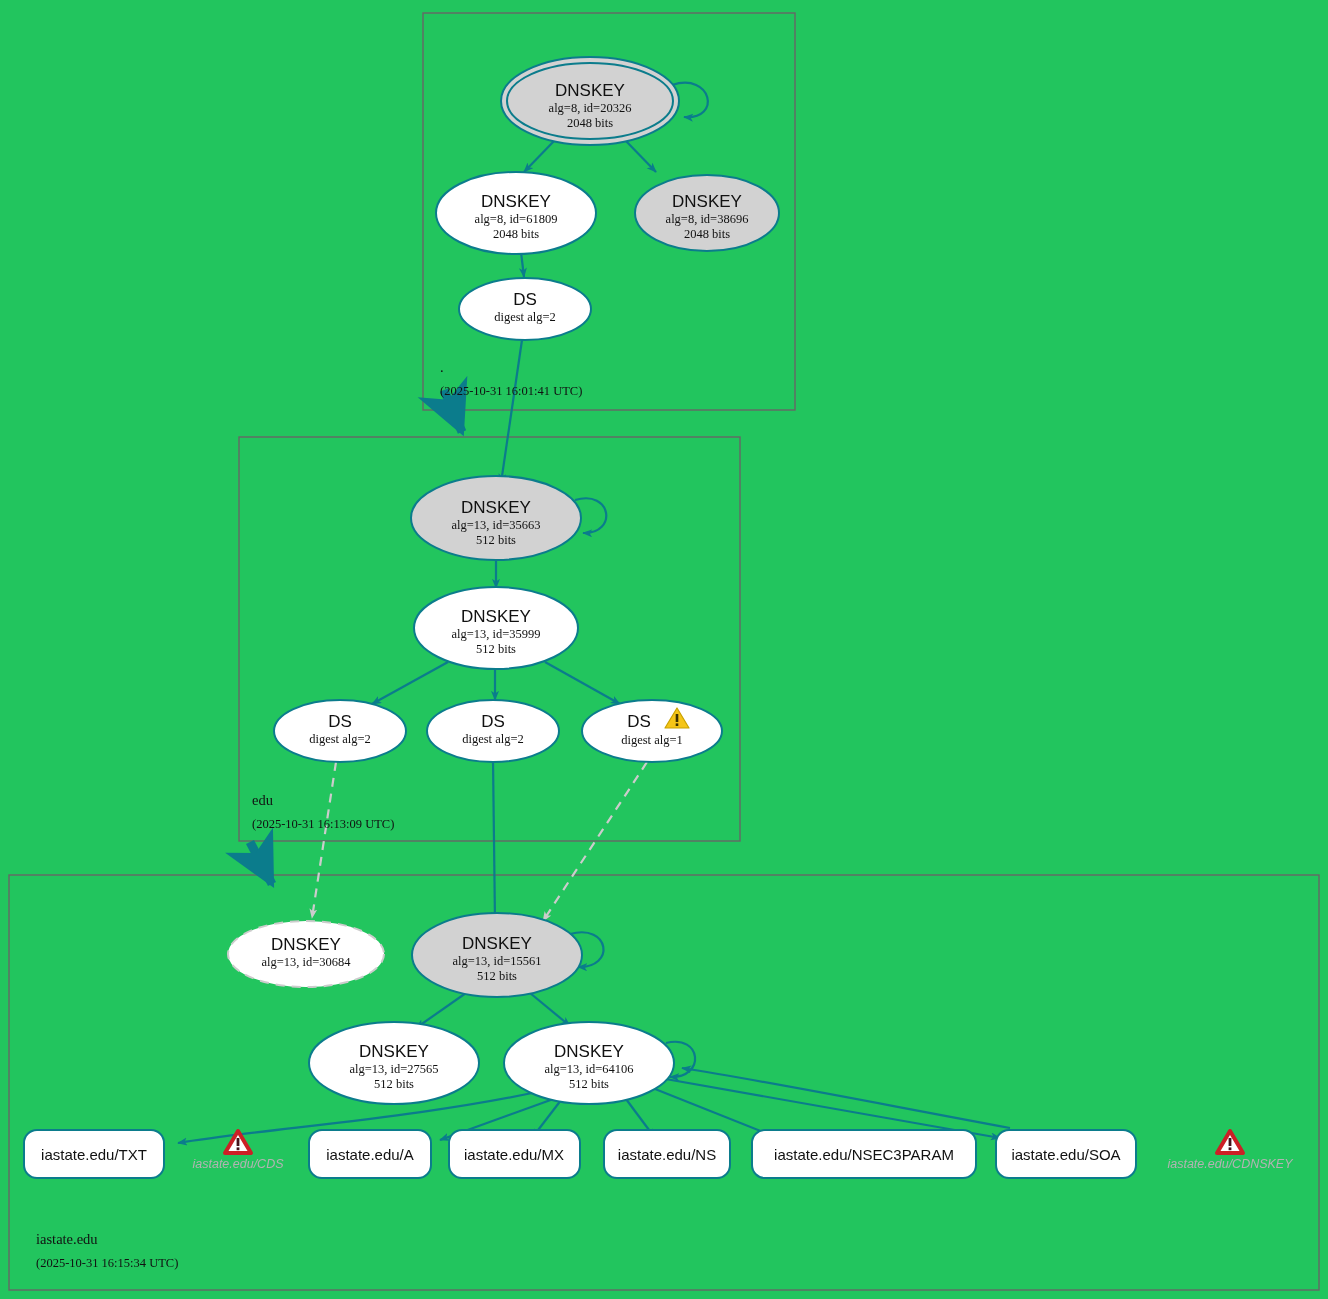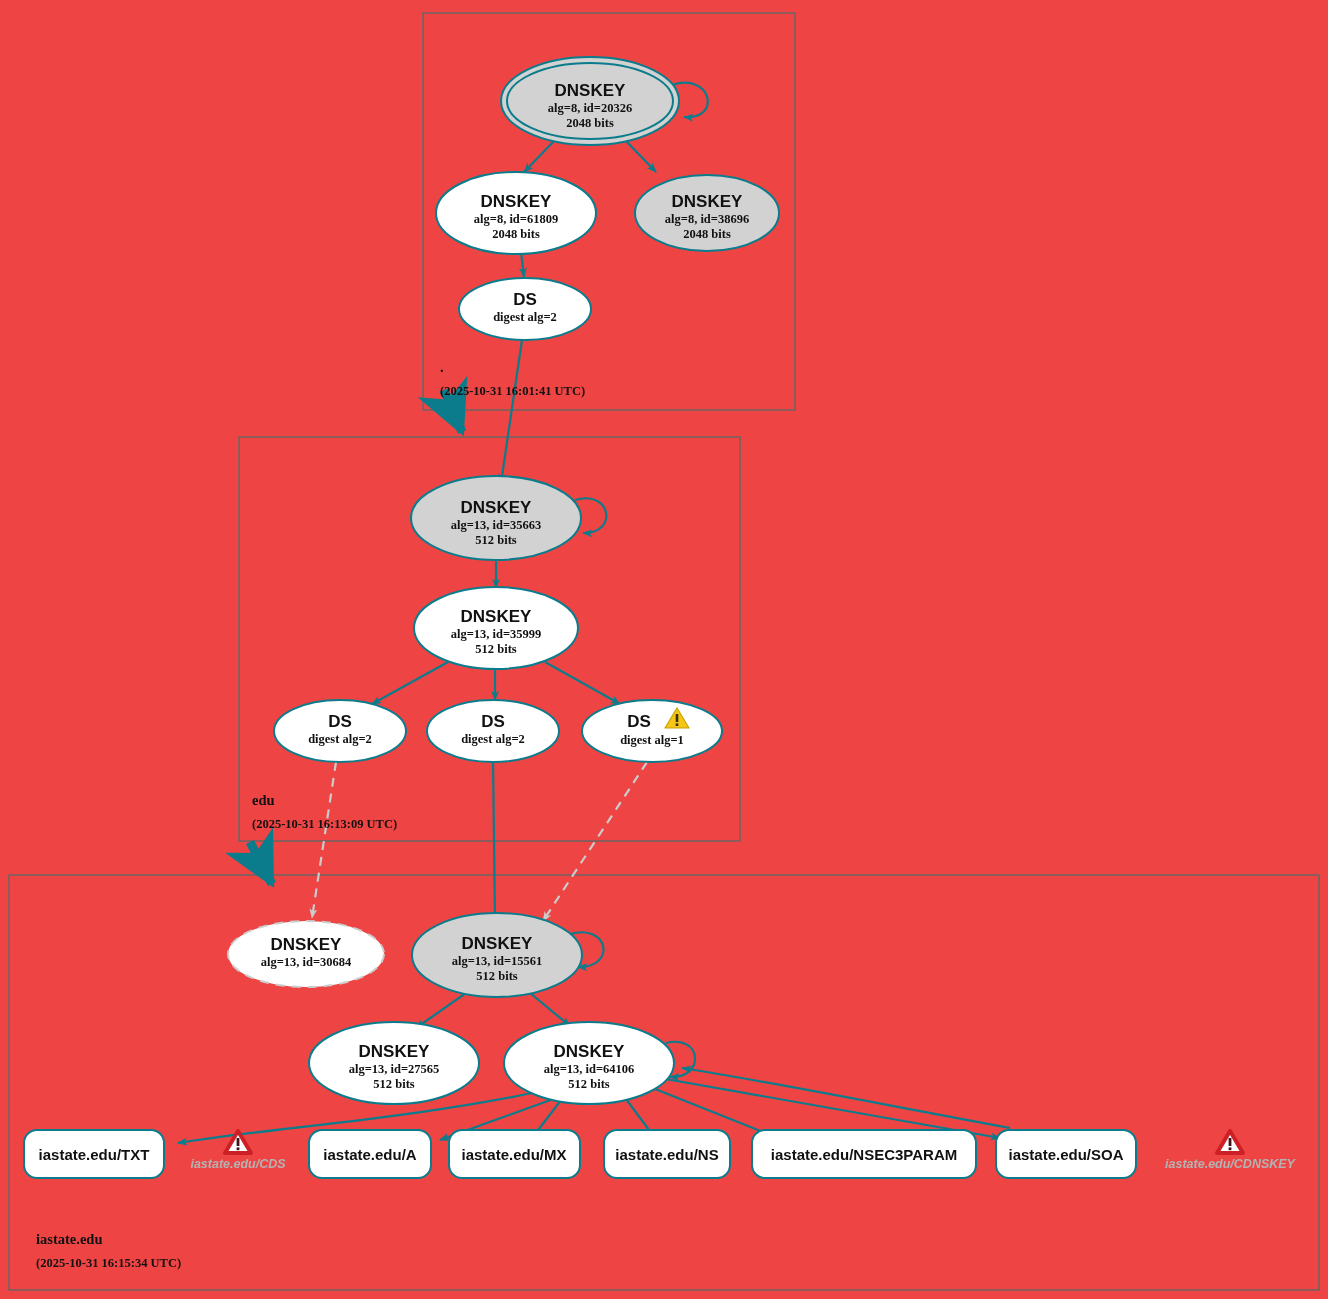--- a/index.html
+++ b/index.html
@@ -1,17 +1,17 @@
 <!DOCTYPE html>
 <html><head>
 <meta charset="utf-8">
 <style>
   html,body{margin:0;padding:0;background:#ffffff;}
-  #stage{position:relative;width:1328px;height:1299px;background:#ef4444;
-         font-family:"Liberation Sans",sans-serif;font-weight:bold;}
+  #stage{position:relative;width:1328px;height:1299px;background:#22c55e;
+         font-family:"Liberation Sans",sans-serif;}
   svg{display:block;}
   .zone-box{fill:none;stroke:#666666;stroke-width:1.4;}
   .node-ell{fill:#ffffff;stroke:#0b7c8c;stroke-width:2;}
   .node-ell.shaded{fill:#d2d2d2;}
   .node-ell.dashed{fill:#ffffff;stroke:#cccccc;stroke-width:2;stroke-dasharray:9 7;}
   .rr-box{fill:#ffffff;stroke:#0b7c8c;stroke-width:2;}
   .edge{fill:none;stroke:#0b7c8c;stroke-width:2.2;}
   .edge-thick{fill:none;stroke:#0b7c8c;stroke-width:9;}
   .edge-dash{fill:none;stroke:#cccccc;stroke-width:2.2;stroke-dasharray:9 7;}
   .t-title{font-family:"Liberation Sans",sans-serif;font-size:17px;fill:#111;}

